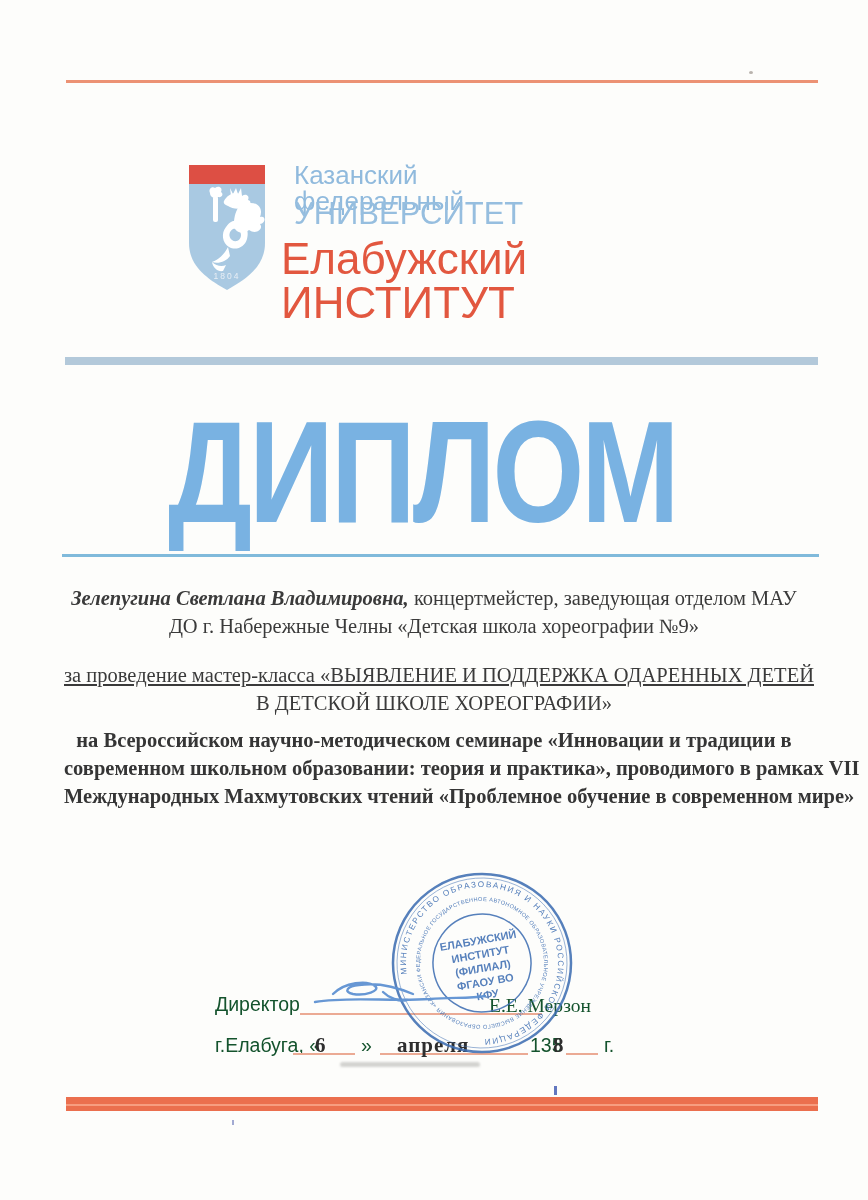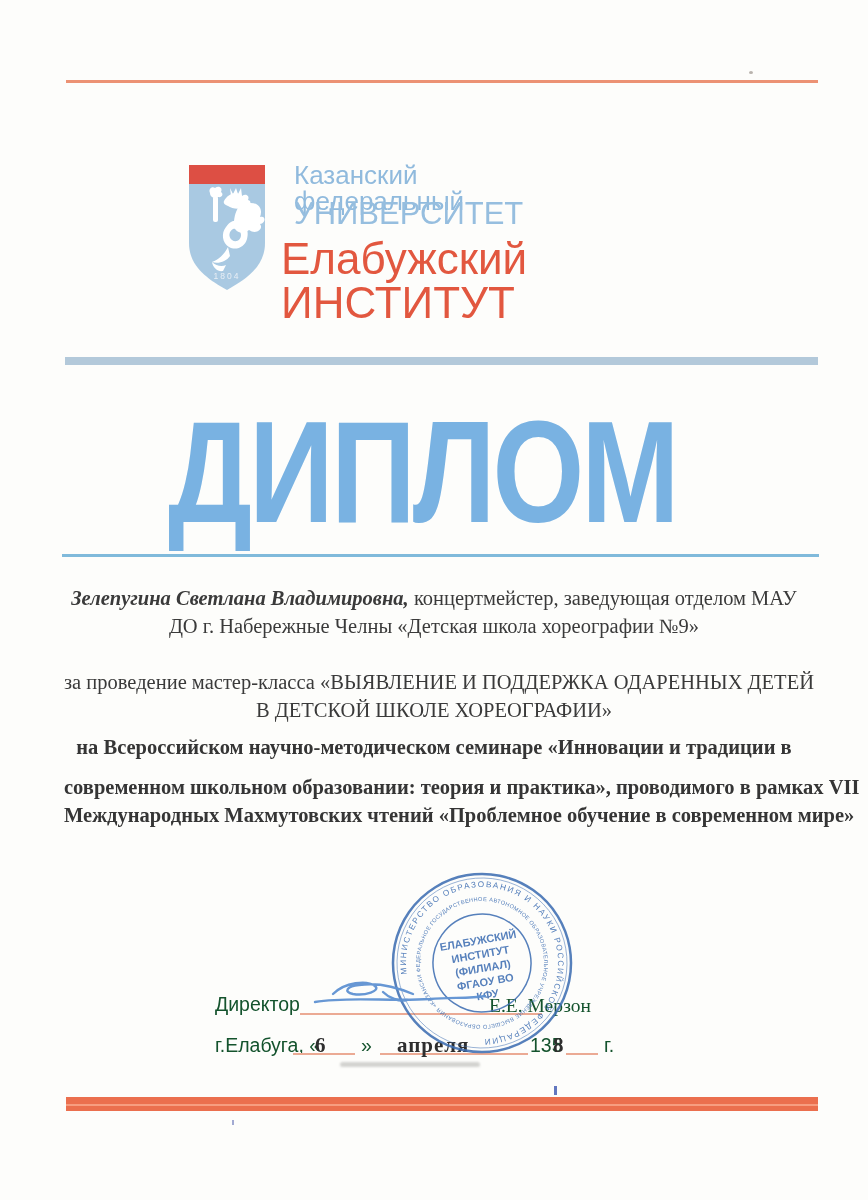--- a/index.html
+++ b/index.html
@@ -29,21 +29,21 @@
     font-size:118px;line-height:1;color:#79b2e2;letter-spacing:-3px;
     transform:scale(1.0,1.22);transform-origin:left top;white-space:nowrap;
   }
   
   .body-text{
     left:64px;top:584px;width:740px;text-align:center;
     color:#3a3a3a;font-size:20.5px;line-height:28px;
   }
   .bt-line{white-space:nowrap;}
   .name{font-weight:bold;font-style:italic;}
-  .reason{margin-top:28px;}
+  .reason{margin-top:21px;text-decoration:underline;}
   .event{margin-top:9px;font-weight:bold;color:#353535;}
   
   .sans-salmon{font-family:"Liberation Sans",sans-serif;color:#14532d;font-size:19.5px;line-height:1;}
   .dir-label{left:215px;top:995px;}
   .dir-underline{left:300px;top:1013px;width:242px;height:2px;background:#ebA894;background:#ebaa94;}
   .dir-name{left:489px;top:996px;z-index:2;font-family:Liberation Serif, serif;}
   .date-city{left:215px;top:1036px;}
   .d-ul{position:absolute;height:2px;background:#ebaa94;top:1053px;}
   .ul1{left:293px;width:62px;}
   .ul2{left:380px;width:148px;}
@@ -108,21 +108,21 @@
   <div class="abs title">ДИПЛОМ</div>
 
   <div class="rule rule-blue-thin"></div>
 
   <div class="abs body-text">
     <div class="bt-line"><span class="name">Зелепугина Светлана Владимировна,</span><span> концертмейстер, заведующая отделом МАУ</span></div>
     <div class="bt-line">ДО г. Набережные Челны «Детская школа хореографии №9»</div>
     <div class="bt-line reason">за проведение мастер-класса «ВЫЯВЛЕНИЕ И ПОДДЕРЖКА ОДАРЕННЫХ ДЕТЕЙ</div>
     <div class="bt-line">В ДЕТСКОЙ ШКОЛЕ ХОРЕОГРАФИИ»</div>
     <div class="bt-line event">на Всероссийском научно-методическом семинаре «Инновации и традиции в</div>
-    <div class="bt-line event" style="margin-top:12px;">современном школьном образовании: теория и практика», проводимого в рамках VII</div>
+    <div class="bt-line event" style="margin-top:0;">современном школьном образовании: теория и практика», проводимого в рамках VII</div>
     <div class="bt-line event" style="margin-top:0;">Международных Махмутовских чтений «Проблемное обучение в современном мире»</div>
   </div>
 
   <div class="abs stamp">
     <svg width="184" height="184" viewBox="0 0 184 184">
       <defs>
         <path id="ringOuter" d="M16,92 A76,76 0 1,1 168,92 A76,76 0 1,1 16,92"></path>
         <path id="ringInner" d="M30,92 A62,62 0 1,1 154,92 A62,62 0 1,1 30,92"></path>
       </defs>
       <g transform="rotate(-10 92 92)" fill="none" stroke="#3f6fb3">

